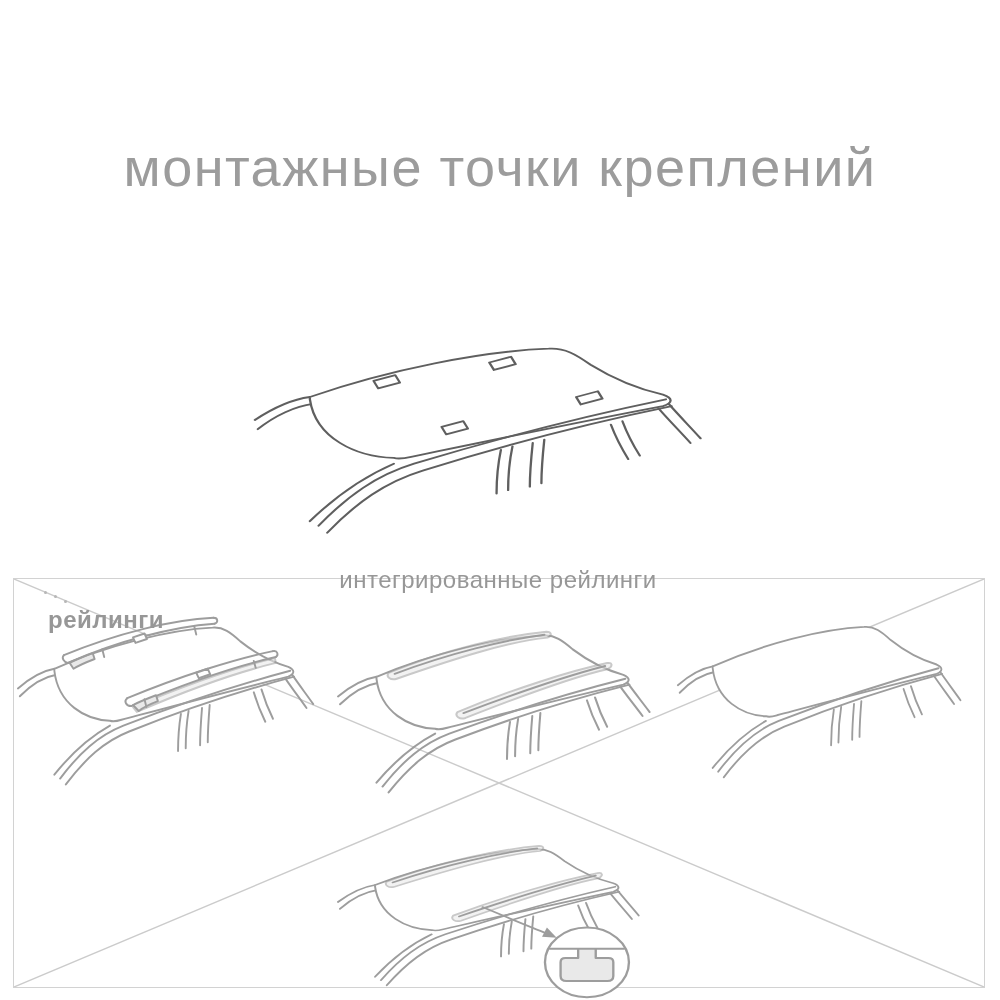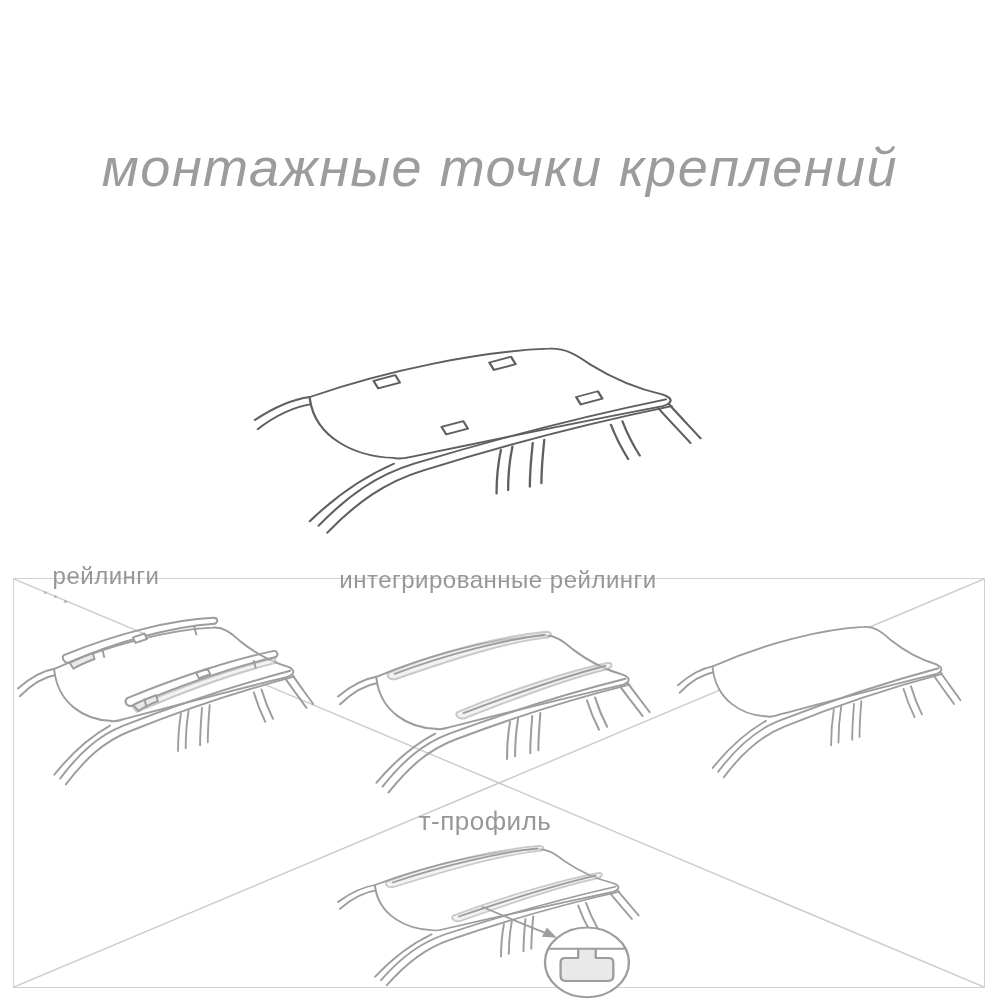--- a/index.html
+++ b/index.html
@@ -5,34 +5,33 @@
   html,body{margin:0;padding:0;background:#fff;}
   .canvas{
     position:relative;width:1000px;height:1000px;overflow:hidden;
     background:var(--background,#ffffff);
     font-family:"Liberation Sans","DejaVu Sans",sans-serif;
   }
   .title{
     position:absolute;top:136px;left:0;width:100%;margin:0;
     text-align:center;font-weight:400;font-size:54px;letter-spacing:1.5px;
     color:var(--title-color,#9c9c9c);
-    font-style:italic;
   }
   .panel{
     position:absolute;left:13px;top:578px;width:972px;height:410px;
     border:1px solid var(--border-color,#d2d2d2);box-sizing:border-box;
   }
   .diag{position:absolute;left:0;top:0;width:100%;height:100%;}
   .diag line{stroke:var(--diagonal-color,#cbcbcb);stroke-width:1.4;}
   .lbl{
     position:absolute;color:var(--label-color,#979797);
     font-size:24px;letter-spacing:.5px;white-space:nowrap;
     transform:translateX(-50%);
   }
-  #lbl-railings{left:106px;top:562px;}
+  #lbl-railings{left:106px;top:606px;font-weight:bold;}
   #lbl-integrated{left:498px;top:566px;}
   #lbl-smooth{left:845px;top:589px;}
   #lbl-tprofile{left:485px;top:806px;font-size:26px;}
   svg.art{
     position:absolute;fill:none;
     stroke:var(--line-color,#9d9d9d);stroke-width:2;
     stroke-linecap:round;stroke-linejoin:round;
   }
   #art-main{left:252px;top:328px;width:492px;height:230px;stroke:var(--main-line-color,#5f5f5f);stroke-width:1.6;}
   #art-railings{left:16px;top:610px;width:326px;height:196px;}
@@ -144,15 +143,14 @@
     </g>
 
     <g>
       <ellipse class="wfill" cx="257" cy="151" rx="43" ry="41" style="stroke-width:2.4"></ellipse>
       <path class="shade" style="stroke-width:2.4" d="M219,135 L248,135 L248,146 L235,146 Q230,146 230,151 L230,167 Q230,173 236,173 L278,173 Q284,173 284,167 L284,151 Q284,146 279,146 L266,146 L266,135 L295,135 Z"></path>
     </g>
   </svg>
 
   <span class="lbl" id="lbl-railings">рейлинги</span>
   <span class="lbl" id="lbl-integrated">интегрированные рейлинги</span>
-  <span class="lbl" id="lbl-tprofile">т-профиль</span>
 
 </div>
 
 </body></html>

